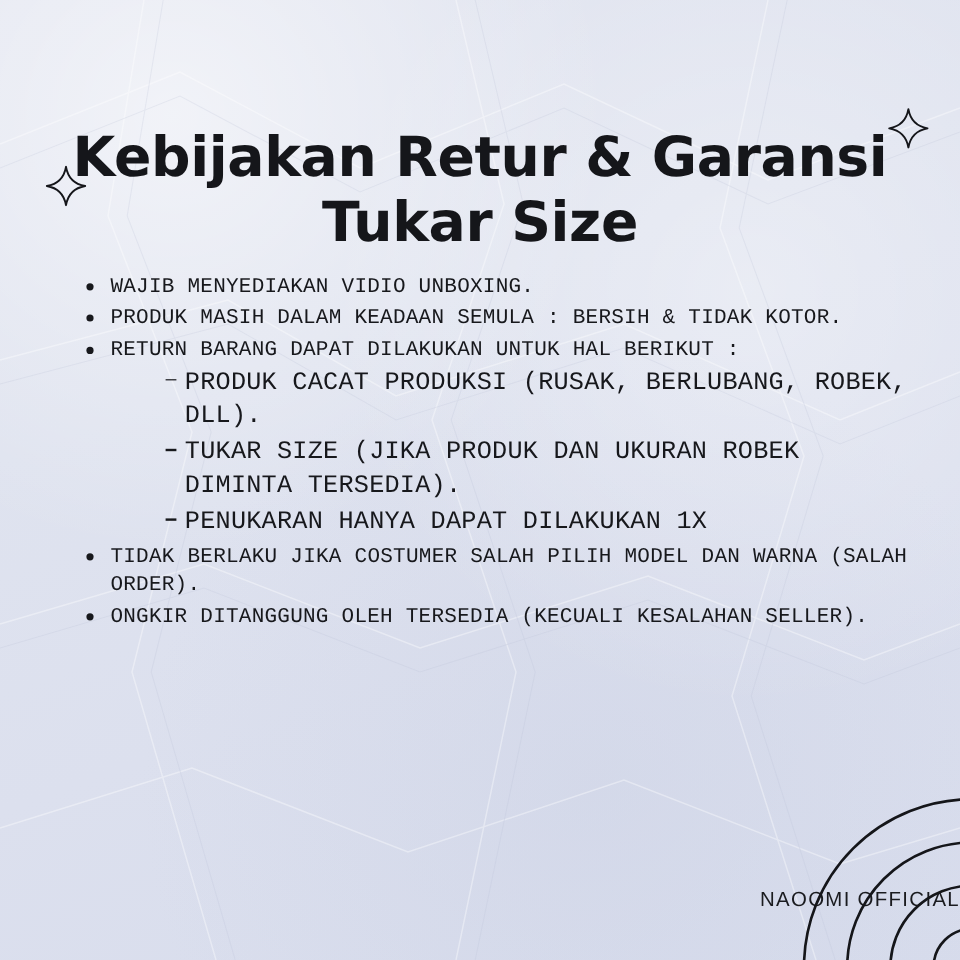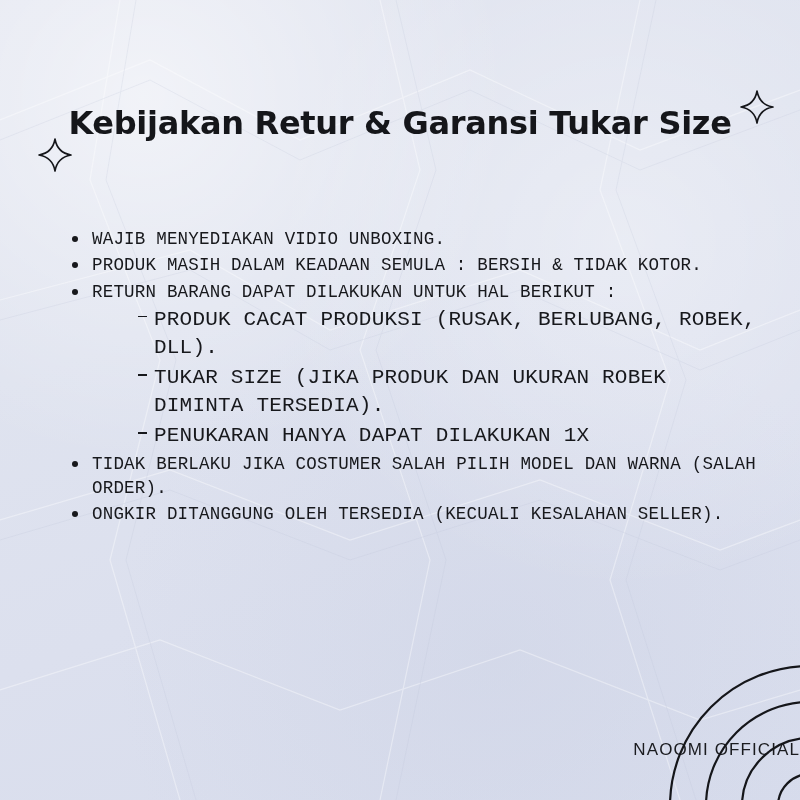--- a/index.html
+++ b/index.html
@@ -37,21 +37,21 @@
     pointer-events: none;
   }
   .sparkle svg { display: block; }
 
   .title {
     position: absolute;
     left: 0;
     right: 0;
     top: 104px;
     text-align: center;
-    font-size: 32px;
+    font-size: 46px;
     font-weight: 700;
     letter-spacing: -0.3px;
     color: #15161a;
     font-family: "DejaVu Sans", sans-serif;
   }
 
   .content {
     position: absolute;
     left: 68px;
     right: 44px;

